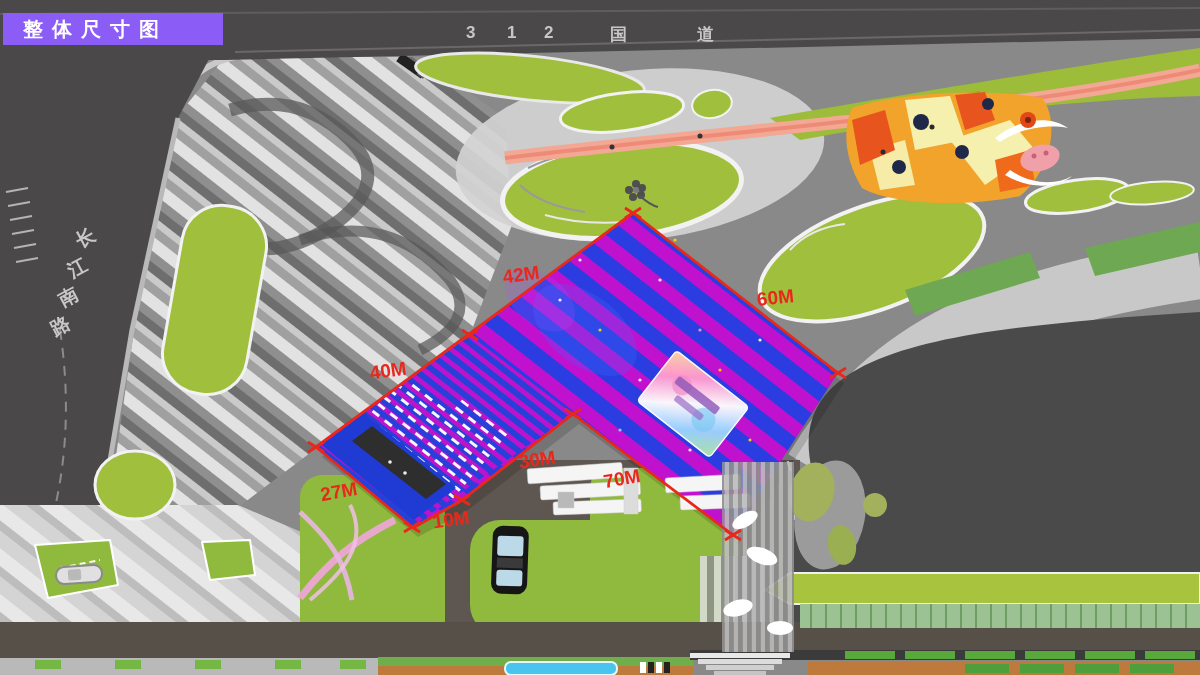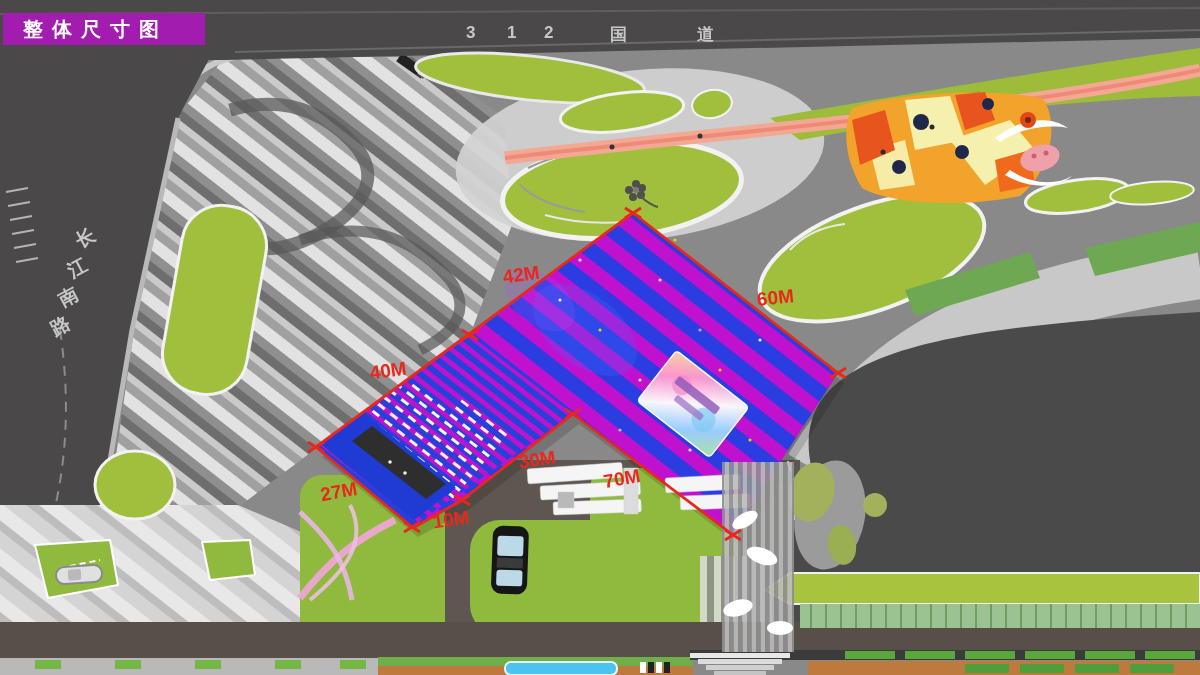--- a/index.html
+++ b/index.html
@@ -1,19 +1,19 @@
 <!DOCTYPE html>
 <html><head>
 <meta charset="utf-8">
 <style>
   html,body{margin:0;padding:0;background:#222;}
   #stage{position:relative;width:1200px;height:675px;overflow:hidden;background:#898989;
          font-family:"Liberation Sans", sans-serif;}
   #plan{position:absolute;left:0;top:0;}
-  #badge{position:absolute;left:3px;top:13px;width:202px;height:32px;background:#a21caf;
+  #badge{position:absolute;left:3px;top:13px;width:220px;height:32px;background:#8b5cf6;
          color:#ffffff;font-size:20px;font-weight:bold;line-height:32px;
          padding-left:20px;letter-spacing:9px;box-sizing:border-box;}
   svg text{font-family:"Liberation Sans", sans-serif;}
   .dim{fill:#e8281c;font-size:19px;font-weight:bold;}
   .roadTxt{fill:#d2d2d2;font-size:17px;font-weight:bold;opacity:.92;}
 </style>
 </head>
 <body>
 
 <div id="stage">

